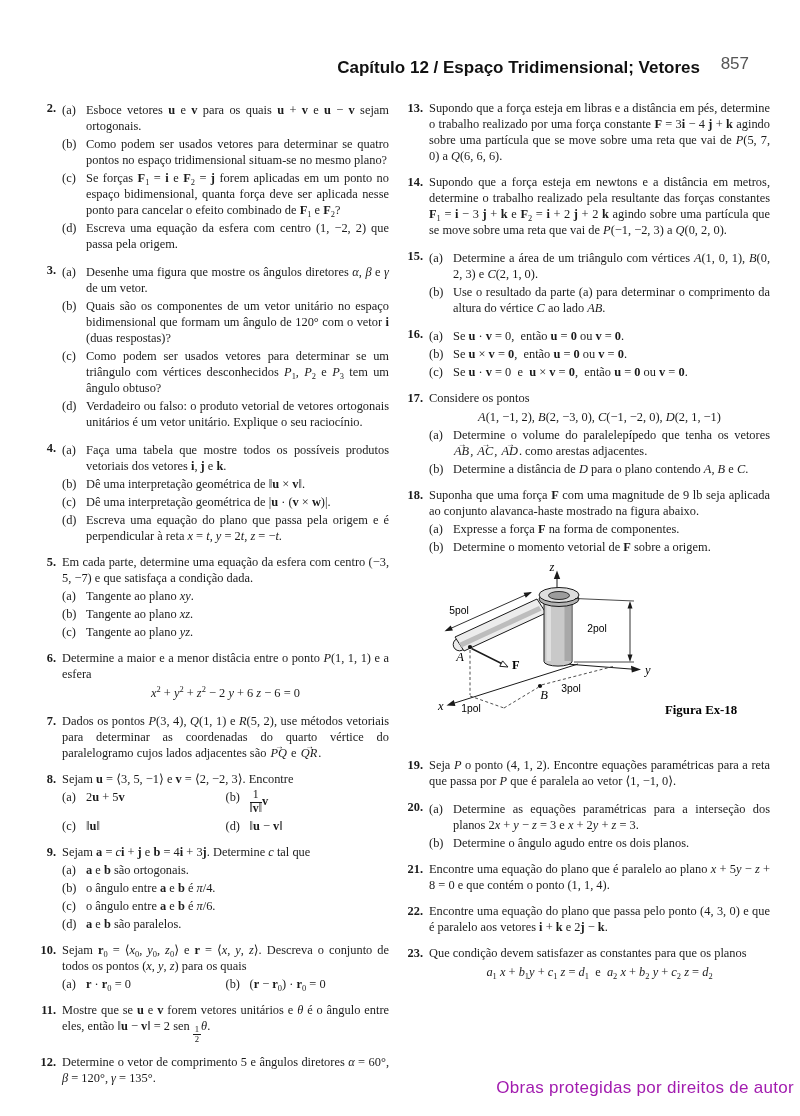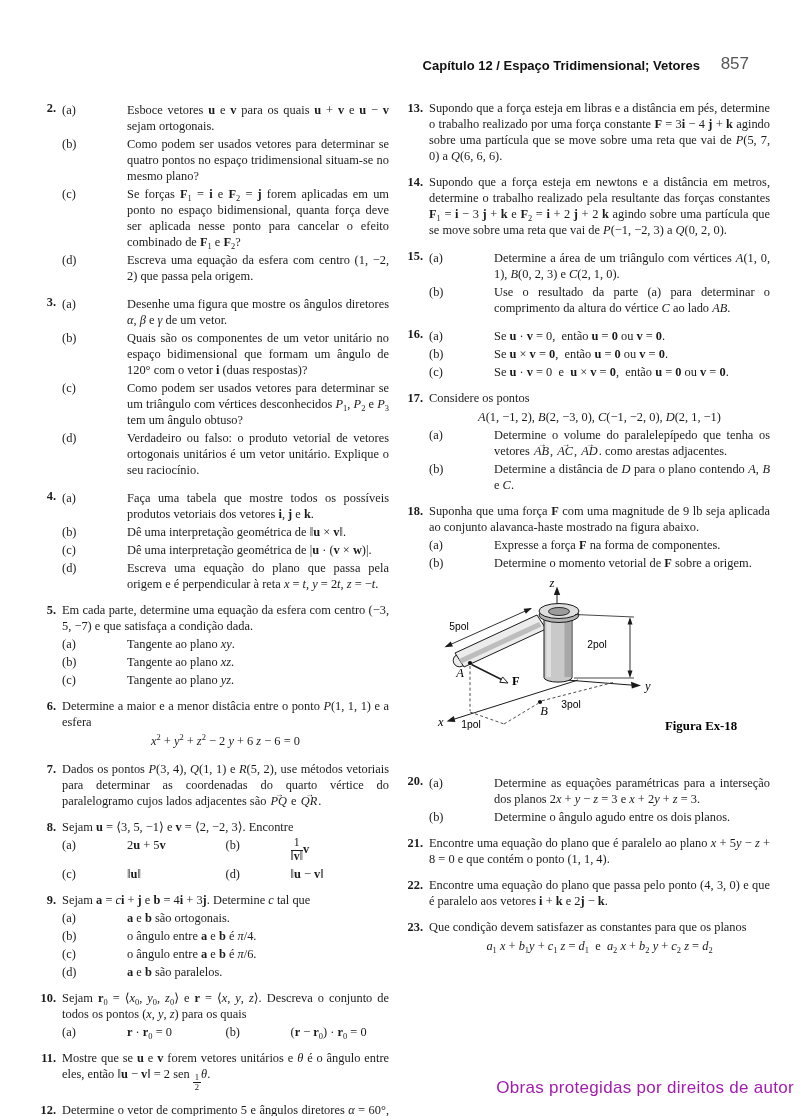--- a/index.html
+++ b/index.html
@@ -1,32 +1,32 @@
 <!DOCTYPE html>
 <html><head>
 <meta charset="utf-8">
 <style>
   html,body{margin:0;padding:0;background:#888;}
   .page{position:relative;width:800px;height:1116px;background:#ffffff;margin:0 auto;
         font-family:"Liberation Serif",serif;color:#1b1b1b;overflow:hidden;}
   .hdr-title{position:absolute;top:58px;right:100px;font-family:"Liberation Sans",sans-serif;
-             font-weight:bold;font-size:13px;color:#111;}
+             font-weight:bold;font-size:17px;color:#111;}
   .hdr-page{position:absolute;top:54px;right:51px;font-family:"Liberation Sans",sans-serif;
             font-size:17px;color:#565656;}
   .col{position:absolute;top:100px;font-size:12.4px;line-height:16px;text-align:justify;}
   #col-left{left:35px;width:354px;}
   #col-right{left:402px;width:368px;}
   .exercise{display:flex;margin-bottom:10px;}
   .ex-num{flex:none;width:27px;padding-right:6px;box-sizing:border-box;text-align:right;font-weight:bold;}
   .ex-body{flex:1;min-width:0;}
   .ex-text{text-align:justify;}
   .ex-display{text-align:center;margin:3px 0 2px 0;}
   .part{display:flex;margin-top:2px;}
   .part-label{flex:none;width:24px;}
-  .part-text{flex:1;text-align:justify;margin-left:41px;}
+  .part-text{flex:1;text-align:justify;}
   .part-row{display:flex;margin-top:2px;}
   .part-row .part{flex:none;width:50%;margin-top:0;}
   .part-row .part .part-text{text-align:left;}
   sub{font-size:0.68em;line-height:0;}
   sup{font-size:0.68em;line-height:0;}
   .frac{display:inline-flex;flex-direction:column;text-align:center;vertical-align:middle;
         line-height:1.1;font-size:0.95em;}
   .frac>span:first-child{border-bottom:1px solid currentColor;padding:0 2px;}
   .frac.small{font-size:0.7em;vertical-align:-2px;line-height:1.05;}
   .vec{font-style:italic;position:relative;display:inline-block;padding:0 1px;}
@@ -381,20 +381,26 @@
 
         <text class="pol" x="46" y="146.5" text-anchor="middle">1pol</text>
         <text class="pol" x="146" y="127" text-anchor="middle">3pol</text>
 
         <text class="cap" x="240" y="149">Figura Ex-18</text>
       </svg>
     </div>
 
     <div id="right-bottom">
         <div class="exercise">
+          <span class="ex-num">19.</span>
+          <div class="ex-body">
+            <div class="ex-text">Seja <i>P</i> o ponto (4, 1, 2). Encontre equações paramétricas para a reta que passa por <i>P</i> que é paralela ao vetor ⟨1, −1, 0⟩.</div>
+          </div>
+        </div>
+        <div class="exercise">
           <span class="ex-num">20.</span>
           <div class="ex-body">
             <div>
               <div class="part">
                 <span class="part-label">(a)</span>
                 <div class="part-text">Determine as equações paramétricas para a interseção dos planos 2<i>x</i> + <i>y</i> − <i>z</i> = 3 e <i>x</i> + 2<i>y</i> + <i>z</i> = 3.</div>
               </div>
               <div class="part">
                 <span class="part-label">(b)</span>
                 <div class="part-text">Determine o ângulo agudo entre os dois planos.</div>

